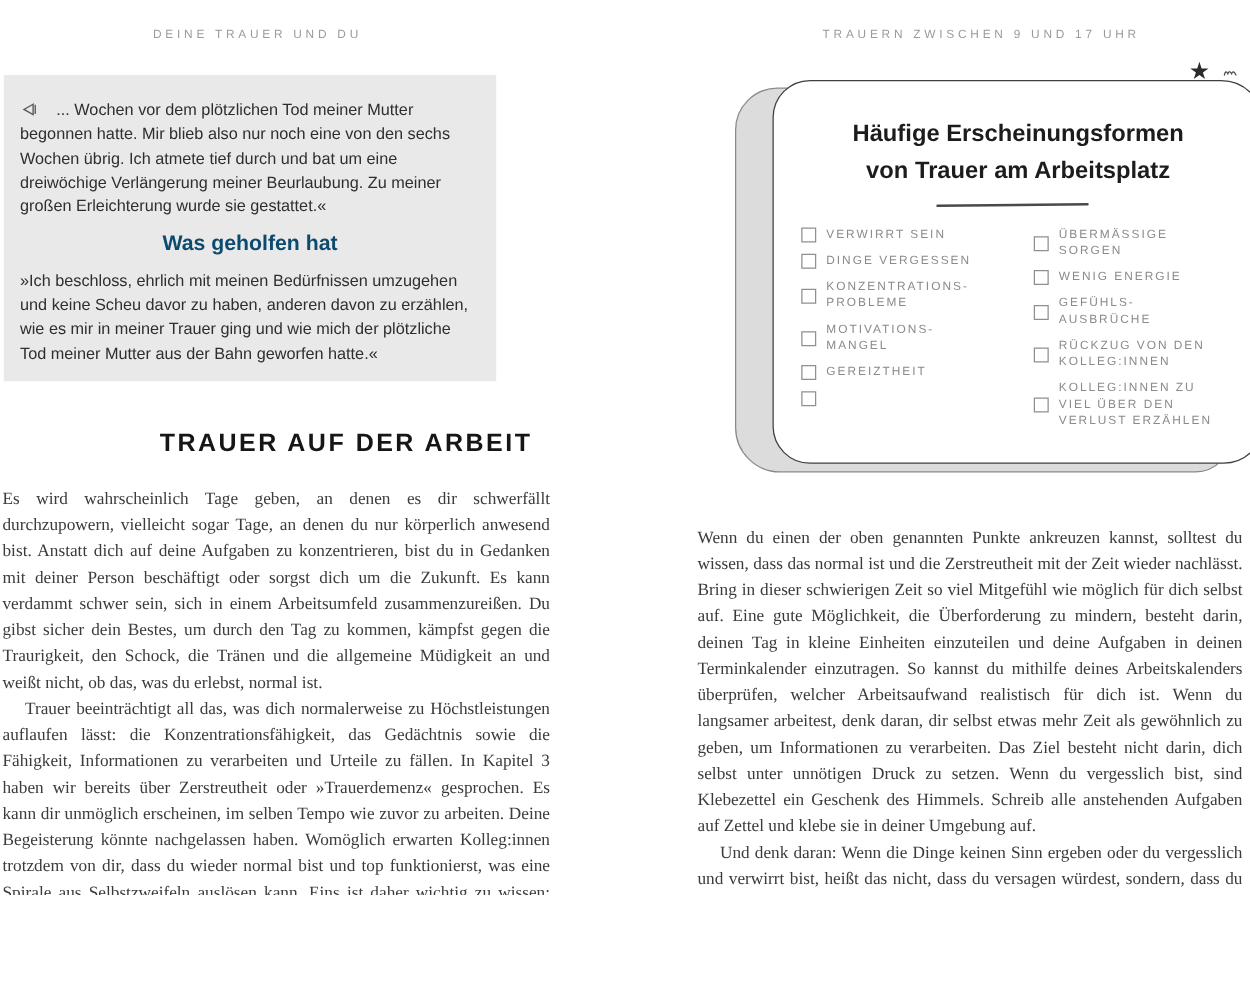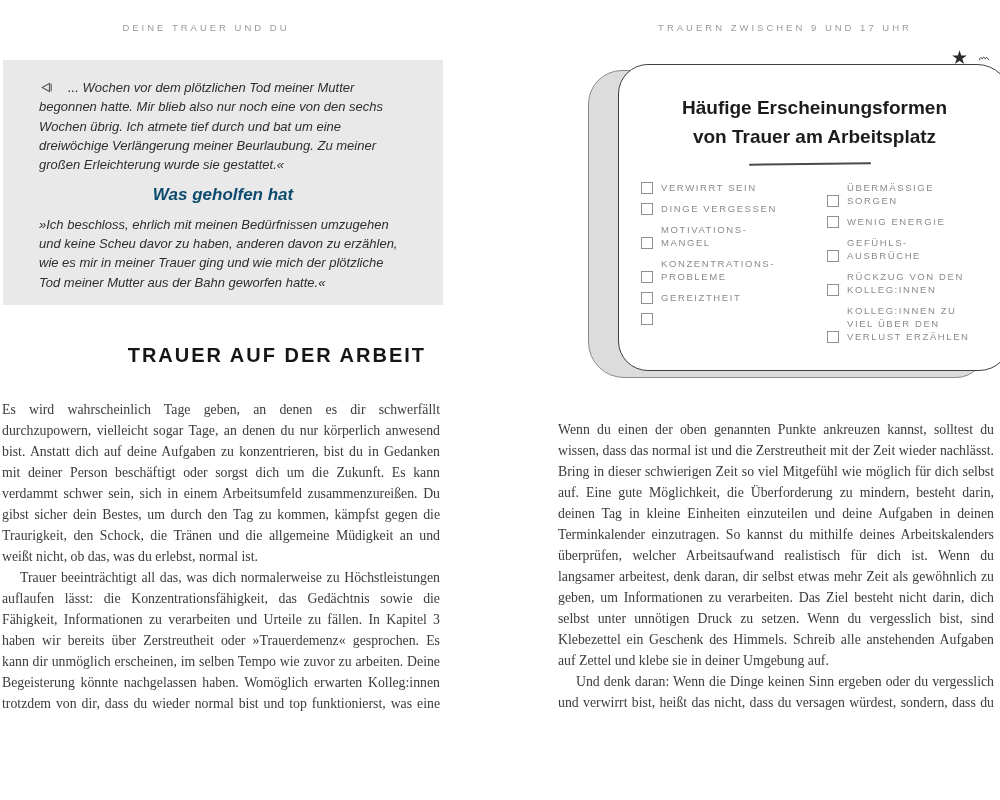--- a/index.html
+++ b/index.html
@@ -6,52 +6,52 @@
   .spread{position:relative;width:1000px;height:716px;background:#ffffff;overflow:hidden;
           font-family:"Liberation Sans",sans-serif;color:#2a2a2a;}
 
   
   .running-header{position:absolute;top:22px;font-size:9.5px;letter-spacing:3px;color:#9b9b9b;
                   text-align:center;font-family:"Liberation Sans",sans-serif;}
   .folio{position:absolute;top:761px;font-size:9.5px;letter-spacing:2px;color:#9b9b9b;text-align:center;}
 
   
   .quote-box{position:absolute;left:3px;top:60px;width:368px;height:209px;background:#e9e9e9;
-             padding:18px 36px;font-size:13px;line-height:19.3px;color:#2e2e2e;font-style:italic;}
+             padding:18px 13px;font-size:13px;line-height:19.3px;color:#2e2e2e;}
   .quote-box p{margin:0;}
   .qmark{display:inline-block;vertical-align:-1px;margin-right:14px;}
   .quote-heading{margin:11px 0 10px 0 !important;text-align:center;font-size:17px;font-weight:bold;color:#0c4a6e;}
 
   
   .section-heading{position:absolute;left:0;top:344px;width:426px;text-align:right;
                    font-size:20px;font-weight:bold;letter-spacing:2px;color:#161616;}
   .body-col{position:absolute;font-family:"Liberation Serif","DejaVu Serif",serif;
             font-size:13.8px;line-height:21px;color:#3b3b3b;text-align:justify;}
   .body-col p{margin:0;}
   .body-col p.indent{text-indent:18px;}
-  .left-body{left:2px;top:399px;width:438px;}
+  .left-body{left:2px;top:388px;width:438px;}
   .right-body{left:558px;top:419px;width:436px;}
 
   
   .deco{position:absolute;}
   .star-solid{font-size:19px;color:#2b2b2b;line-height:1;}
 
   
   .card-shadow{position:absolute;left:588px;top:70px;width:396px;height:306px;background:#dcdcdc;
                border:1px solid #8a8a8a;border-radius:34px 30px 30px 36px;}
   .card{position:absolute;left:594px;top:64px;width:391px;height:305px;background:#ffffff;
         border:1.6px solid #3f3f3f;border-radius:30px 34px 32px 30px;margin-left:24px;}
   .card-title{position:absolute;left:0;top:28px;width:100%;text-align:center;
               font-size:19px;font-weight:bold;line-height:29px;color:#1c1c1c;}
   .card-underline{position:absolute;left:130px;top:98px;width:122px;height:2px;background:#4a4a4a;
                   transform:rotate(-0.6deg);border-radius:2px;}
   .check-col{position:absolute;top:116px;display:flex;flex-direction:column;gap:8px;}
   .col-a{left:22px;width:172px;}
   .col-b{left:208px;width:178px;}
-  .check-item{display:flex;align-items:flex-end;}
+  .check-item{display:flex;align-items:center;}
   .cbx{flex:0 0 auto;width:10px;height:10px;border:1.2px solid #8f8f8f;margin:1px 8px 0 0;background:#fff;}
   .cbx-label{white-space:pre-line;font-size:9.5px;line-height:13px;letter-spacing:1.6px;color:#8a8a8a;}
 
   .italic{font-style:italic;}
   svg{display:block;}
 </style>
 </head>
 <body>
 
 <div class="spread">
@@ -108,27 +108,27 @@
       <div class="check-item">
           <span class="cbx"></span>
           <span class="cbx-label">VERWIRRT SEIN</span>
         </div>
       <div class="check-item">
           <span class="cbx"></span>
           <span class="cbx-label">DINGE VERGESSEN</span>
         </div>
       <div class="check-item">
           <span class="cbx"></span>
-          <span class="cbx-label">MOTIVATIONS-
-MANGEL</span>
+          <span class="cbx-label">KONZENTRATIONS-
+PROBLEME</span>
         </div>
       <div class="check-item">
           <span class="cbx"></span>
-          <span class="cbx-label">KONZENTRATIONS-
-PROBLEME</span>
+          <span class="cbx-label">MOTIVATIONS-
+MANGEL</span>
         </div>
       <div class="check-item">
           <span class="cbx"></span>
           <span class="cbx-label">GEREIZTHEIT</span>
         </div>
       <div class="check-item">
           <span class="cbx"></span>
         </div>
     </div>
 

